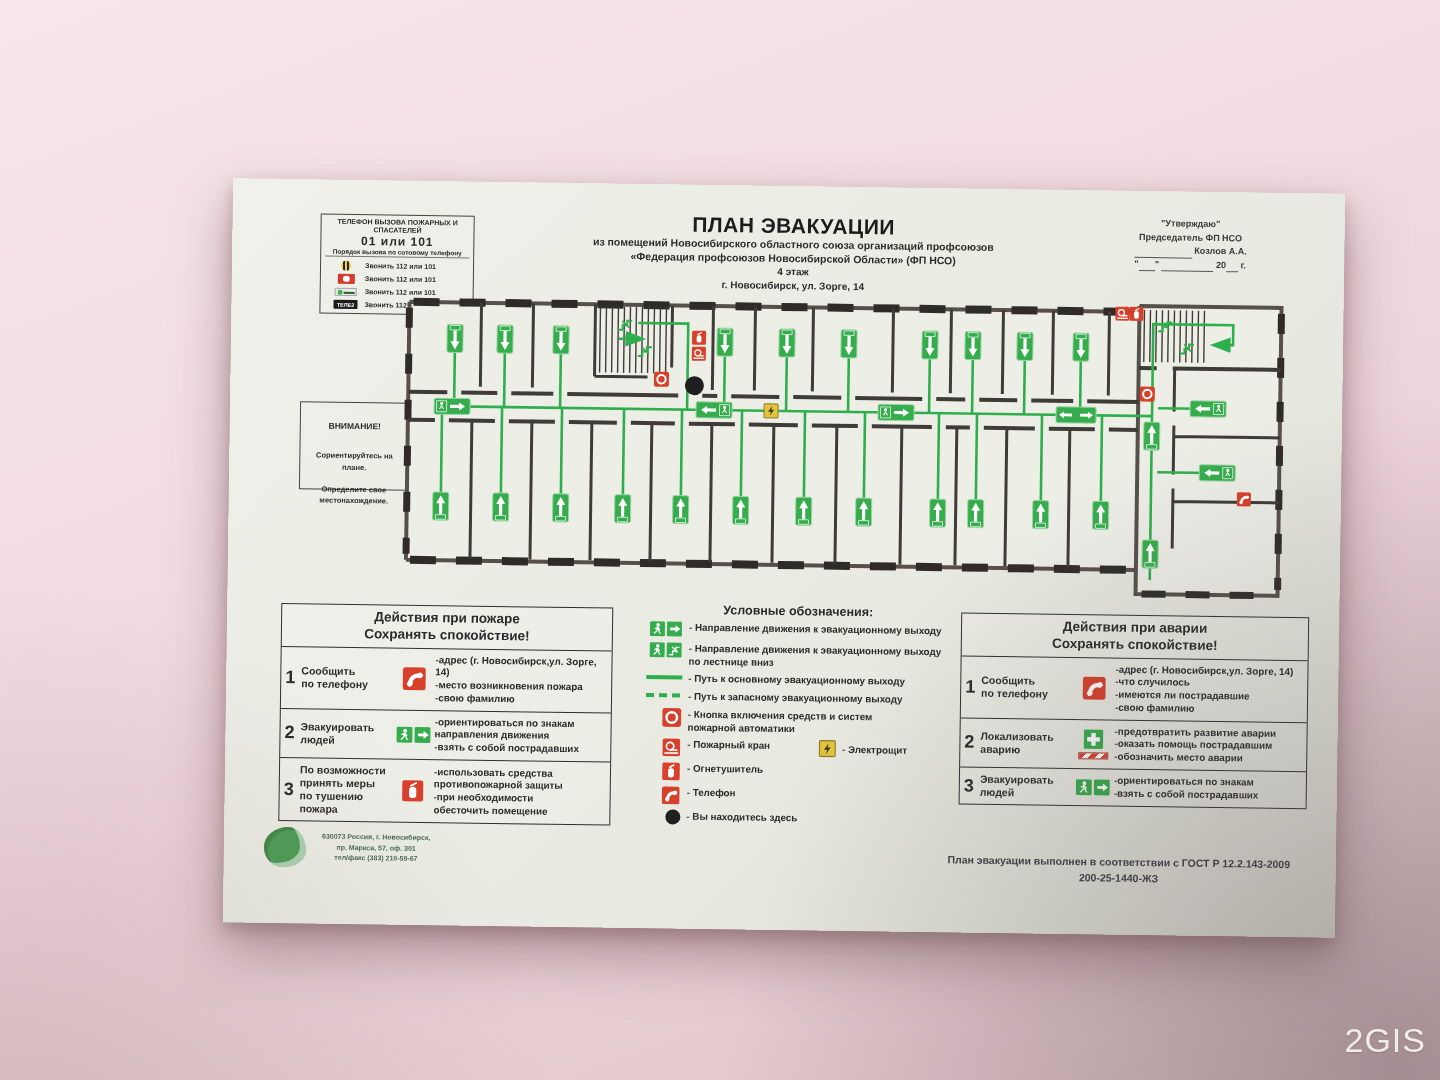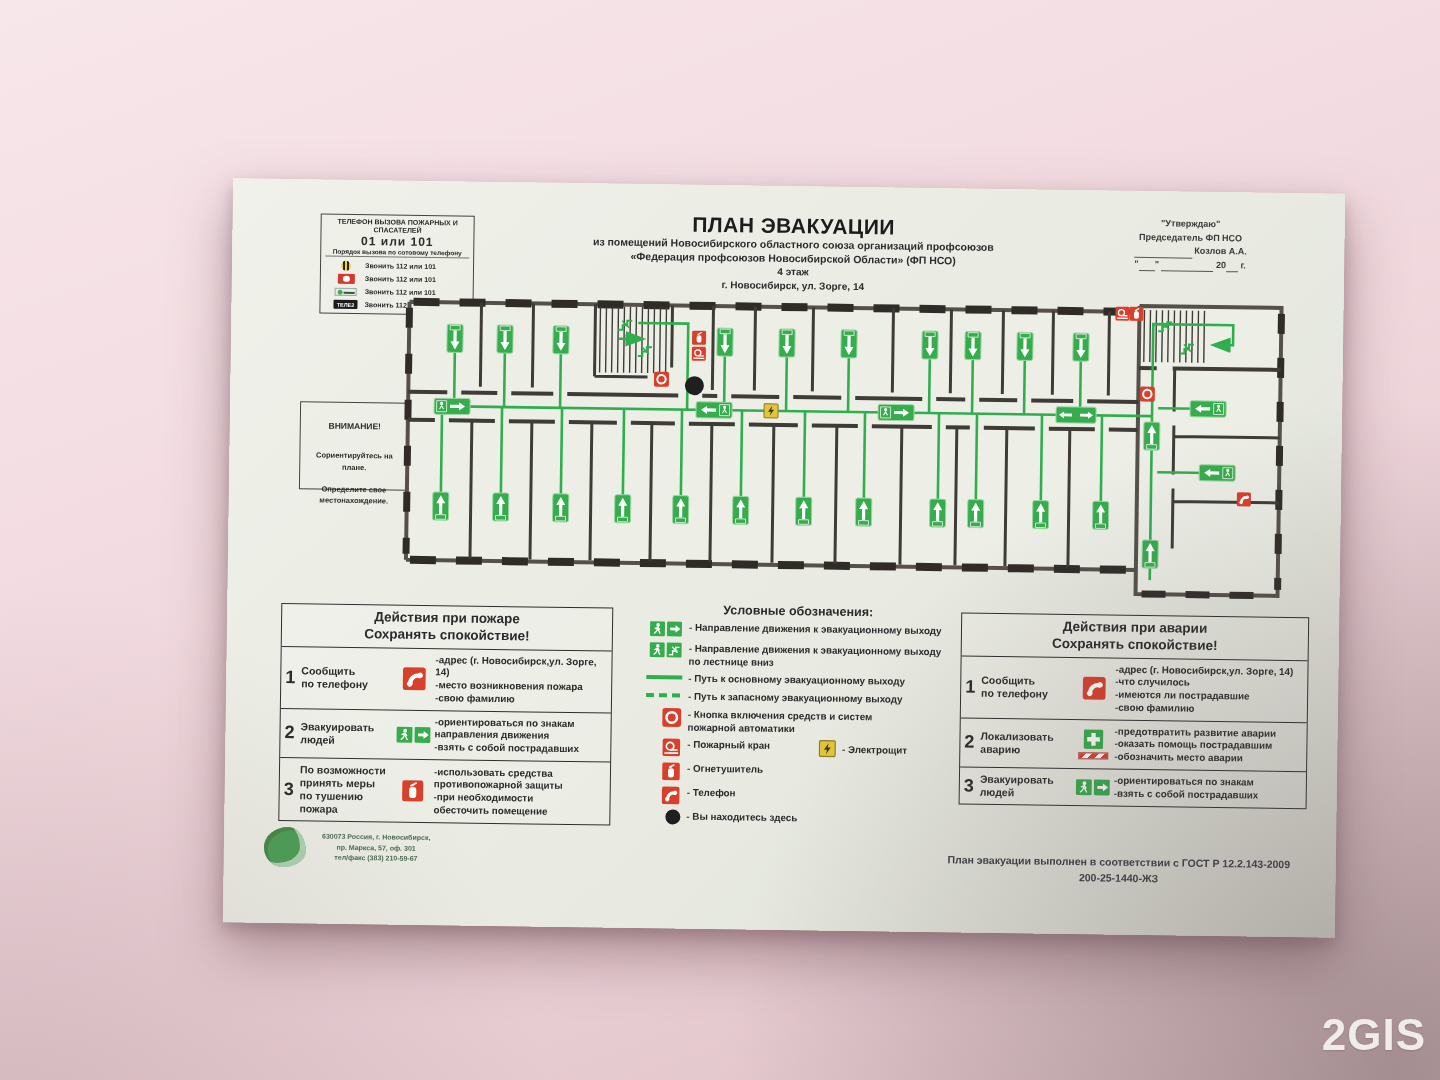--- a/index.html
+++ b/index.html
@@ -81,21 +81,21 @@
   svg.ic { display:block; }
   
   .footer-logo { position:absolute; left:40px; top:648px; display:flex; gap:16px; align-items:center;}
   .logo-blob { width:42px; height:40px; background:#2f8f3a;
     border-radius:58% 42% 55% 45% / 50% 60% 40% 50%;
     box-shadow:inset -6px -4px 0 rgba(255,255,255,.55), inset 4px 3px 0 rgba(20,80,25,.4); opacity:.85;}
   .addr { font-size:7px; font-weight:bold; color:#4a6b52; text-align:center; white-space:pre-line; line-height:1.5;}
   .gost { position:absolute; left:690px; top:664px; width:410px; text-align:center;
     font-size:10.5px; font-weight:bold; color:#3a3a44; line-height:1.5;}
   
-  .watermark { position:absolute; right:14px; bottom:20px; font-size:44px; font-weight:bold;
+  .watermark { position:absolute; right:14px; bottom:20px; font-size:34px; font-weight:normal;
     color:#f0ede8; letter-spacing:1px; text-shadow:0 1px 2px rgba(0,0,0,.15);}
   .defs-holder { position:absolute; width:0; height:0; overflow:hidden;}
 </style>
 </head>
 <body>
 
 <svg class="defs-holder" aria-hidden="true">
   <defs></defs>
   <g id="sgn-up">
     <rect x="-8" y="-14" width="16" height="28" rx="2" fill="#35ad4c" stroke="#9fd4a6" stroke-width="1"></rect>

